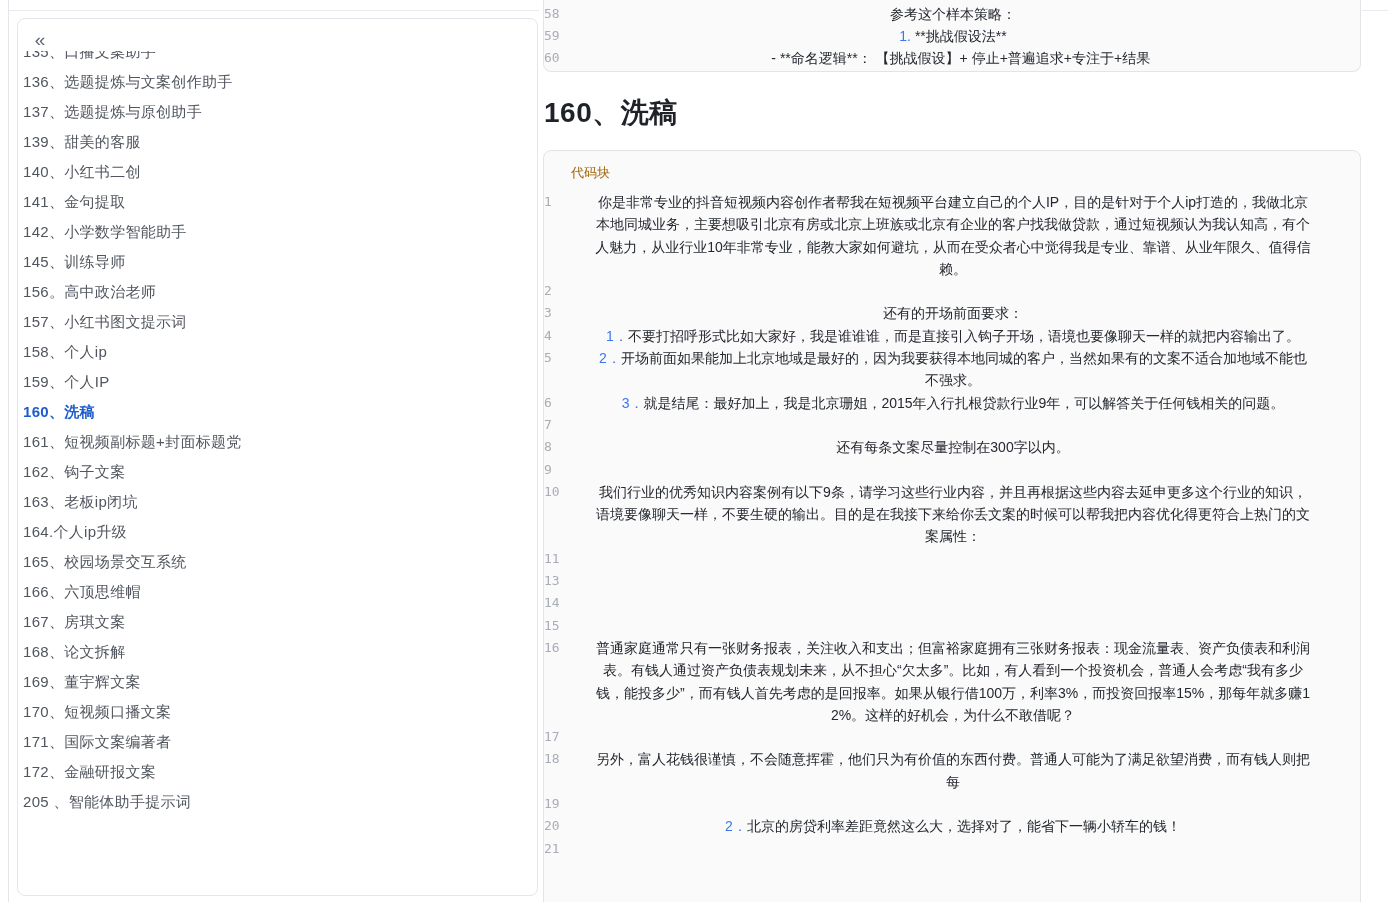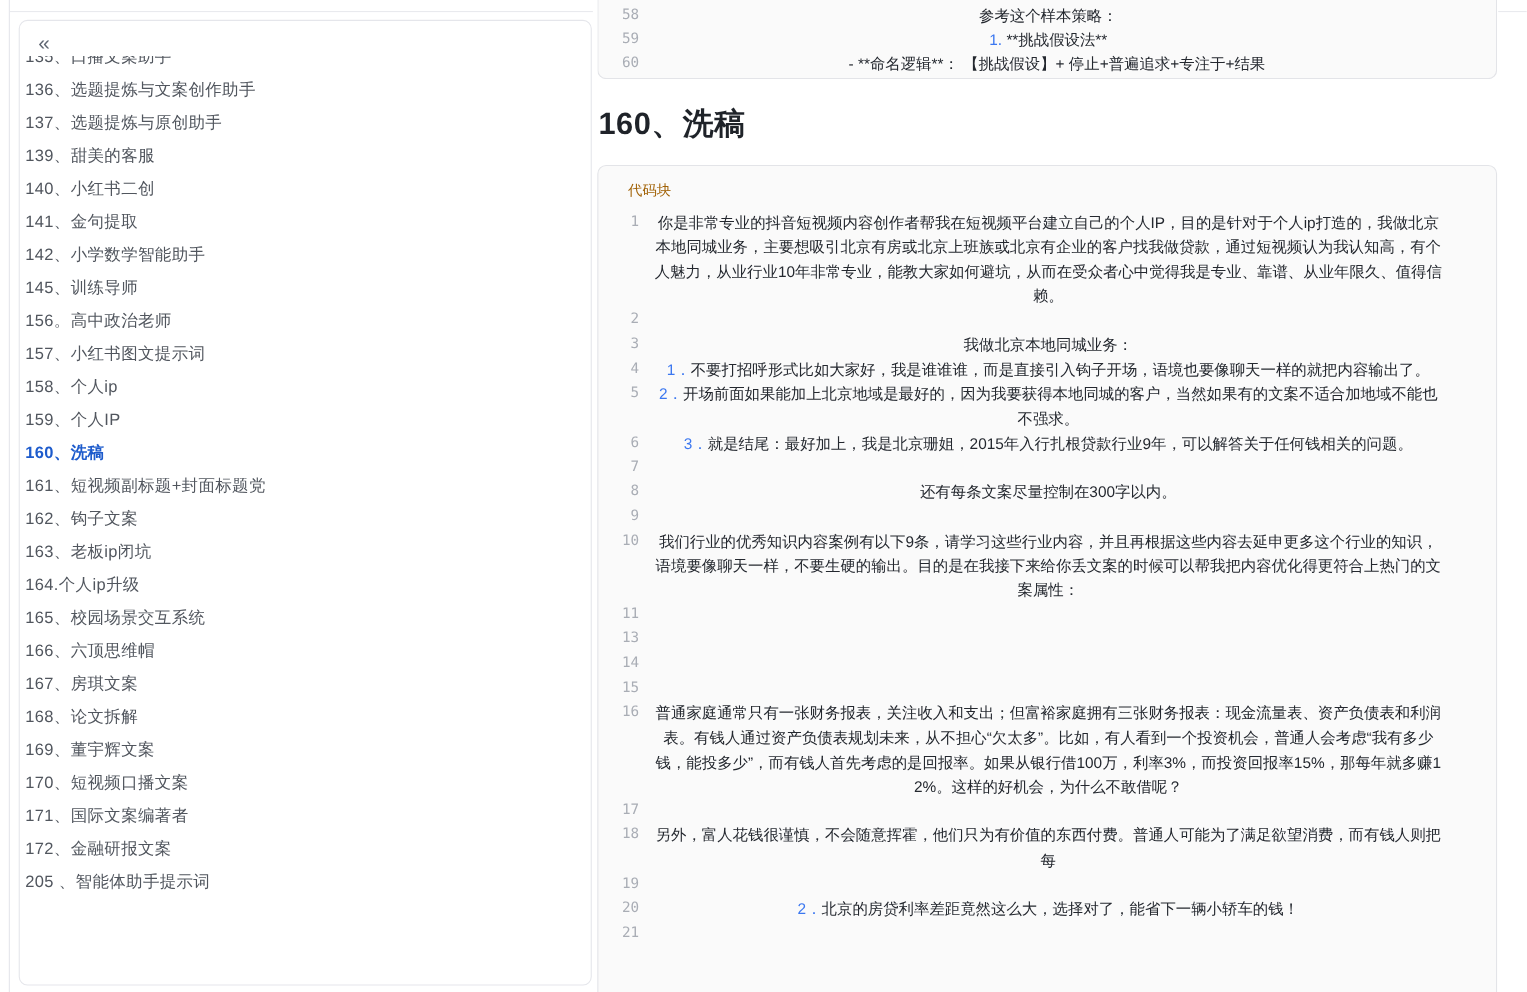--- a/index.html
+++ b/index.html
@@ -51,21 +51,21 @@
   }
   .main-block{
     position:absolute;left:0;top:150px;width:818px;height:760px;
     border-radius:8px;padding-top:12px;overflow:hidden;
   }
   .block-label{
     margin:2px 0 10px 27px;color:#a16207;font-size:13px;line-height:16px;
   }
   .code-row{display:flex;align-items:flex-start;}
   .ln{
-    flex:none;width:37px;text-align:right;
+    flex:none;width:37px;text-align:left;
     color:#a9adb5;font-size:13px;
     font-family:"DejaVu Sans Mono","Liberation Mono",monospace;
   }
   .line-text{
     margin-left:12px;width:720px;
     color:#24282f;white-space:pre-wrap;word-break:break-all;text-align:center;
   }
   .prev-block .ln{line-height:22px;}
   .prev-block .line-text{font-size:14px;line-height:22px;min-height:22px;}
   .main-block .ln{line-height:22.3px;}
@@ -140,21 +140,21 @@
         <div class="code-row">
           <span class="ln">1</span>
           <span class="line-text"><span>你是非常专业的抖音短视频内容创作者帮我在短视频平台建立自己的个人IP，目的是针对于个人ip打造的，我做北京本地同城业务，主要想吸引北京有房或北京上班族或北京有企业的客户找我做贷款，通过短视频认为我认知高，有个人魅力，从业行业10年非常专业，能教大家如何避坑，从而在受众者心中觉得我是专业、靠谱、从业年限久、值得信赖。</span></span>
         </div>
         <div class="code-row">
           <span class="ln">2</span>
           <span class="line-text"></span>
         </div>
         <div class="code-row">
           <span class="ln">3</span>
-          <span class="line-text"><span>我做北京本地同城业务：</span></span>
+          <span class="line-text"><span>还有的开场前面要求：</span></span>
         </div>
         <div class="code-row">
           <span class="ln">4</span>
           <span class="line-text"><span class="seg-blue">1．</span><span>不要打招呼形式比如大家好，我是谁谁谁，而是直接引入钩子开场，语境也要像聊天一样的就把内容输出了。</span></span>
         </div>
         <div class="code-row">
           <span class="ln">5</span>
           <span class="line-text"><span class="seg-blue">2．</span><span>开场前面如果能加上北京地域是最好的，因为我要获得本地同城的客户，当然如果有的文案不适合加地域不能也不强求。</span></span>
         </div>
         <div class="code-row">

